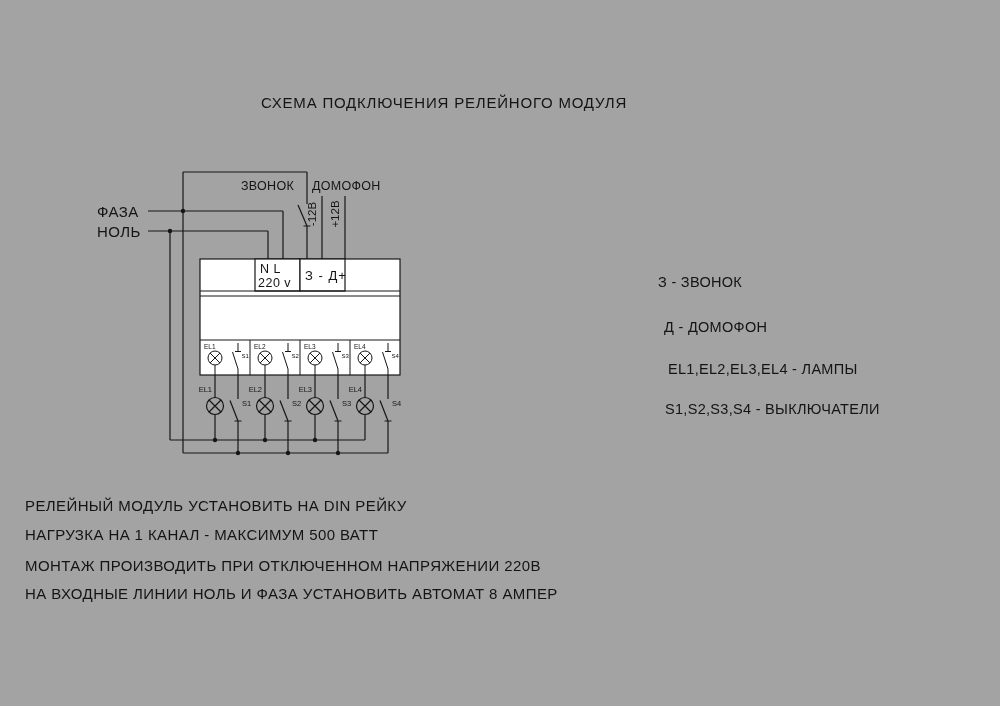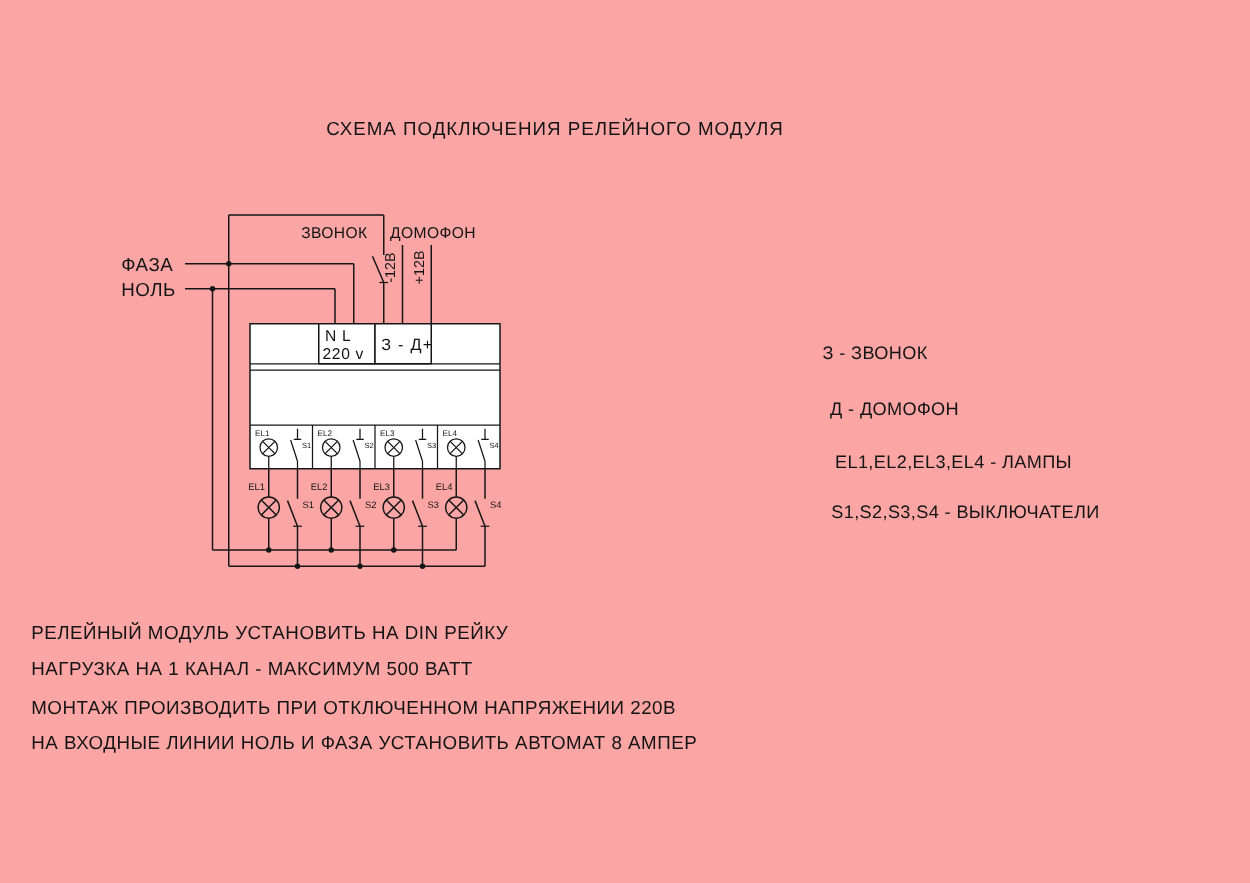--- a/index.html
+++ b/index.html
@@ -1,16 +1,16 @@
 <!DOCTYPE html>
 <html><head>
 <meta charset="utf-8">
 <style>
   html,body{margin:0;padding:0;background:#ffffff;}
-  .stage{position:relative;width:1000px;height:706px;background:#fca5a5;overflow:hidden;}
+  .stage{position:relative;width:1000px;height:706px;background:#a3a3a3;overflow:hidden;}
   svg{position:absolute;left:0;top:0;}
   text{font-family:"Liberation Sans", sans-serif;fill:#141414;}
   .wire{stroke:#161616;stroke-width:1.2;fill:none;}
   .thin{stroke:#161616;stroke-width:1;fill:none;}
   .box{stroke:#161616;stroke-width:1.2;fill:#ffffff;}
   .dot{fill:#161616;}
   .t-main{font-size:15px;letter-spacing:0.4px;}
   .t-title{font-size:15px;letter-spacing:0.8px;}
   .t-top{font-size:12.5px;letter-spacing:0.3px;}
   .t-rot{font-size:11.5px;}

